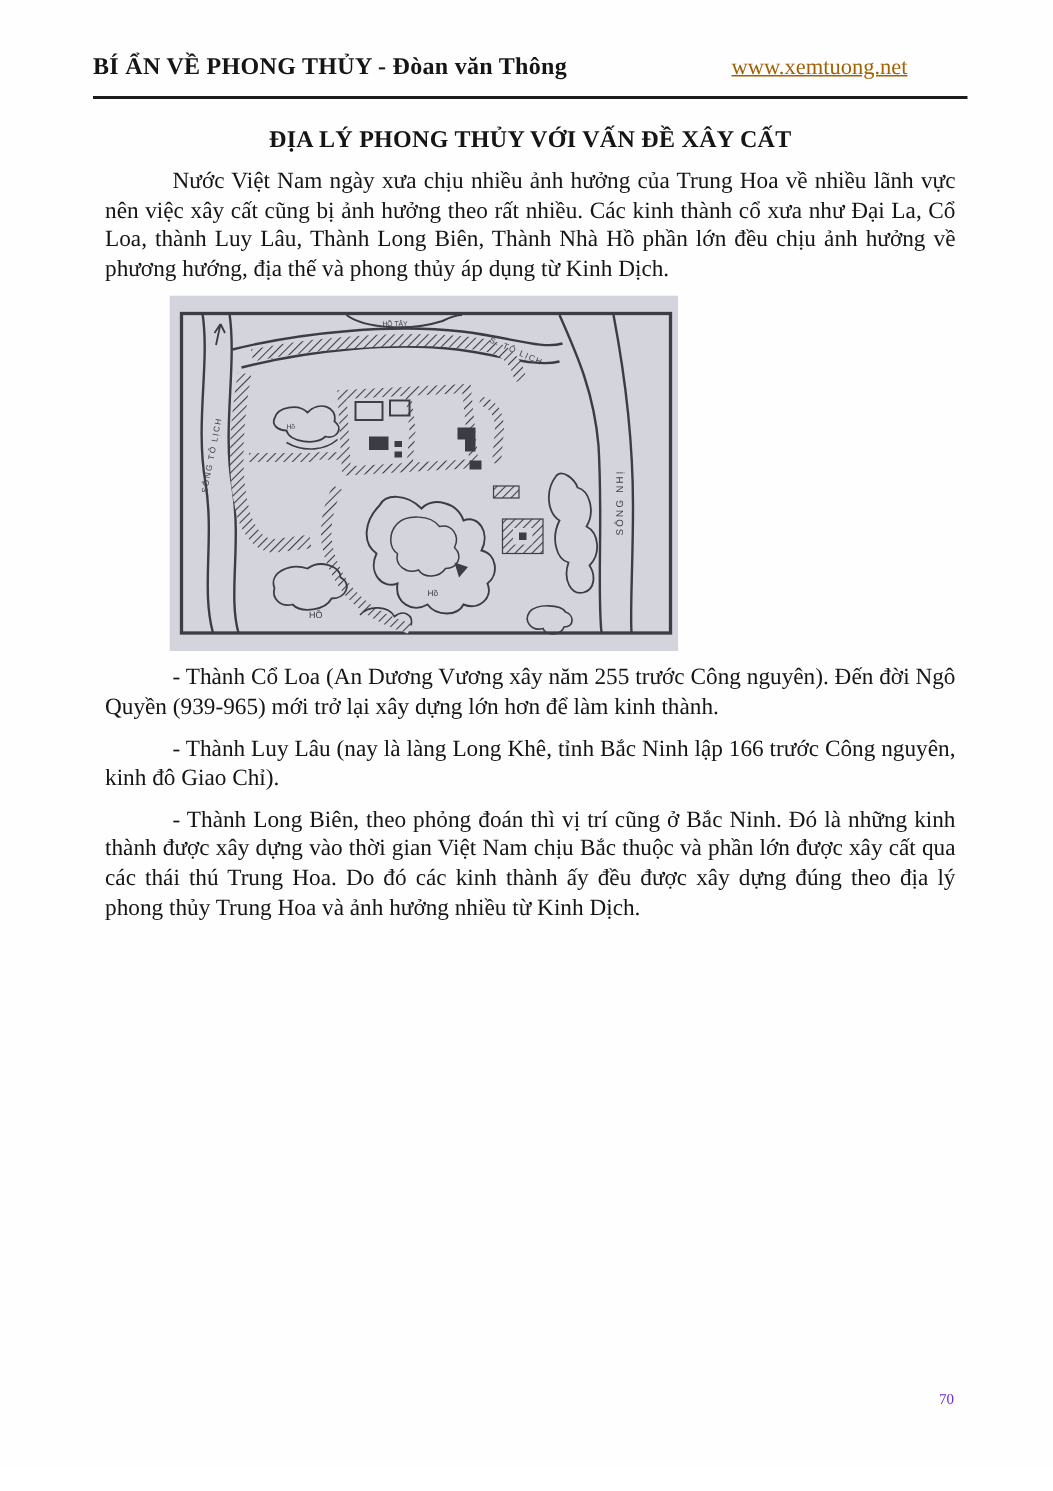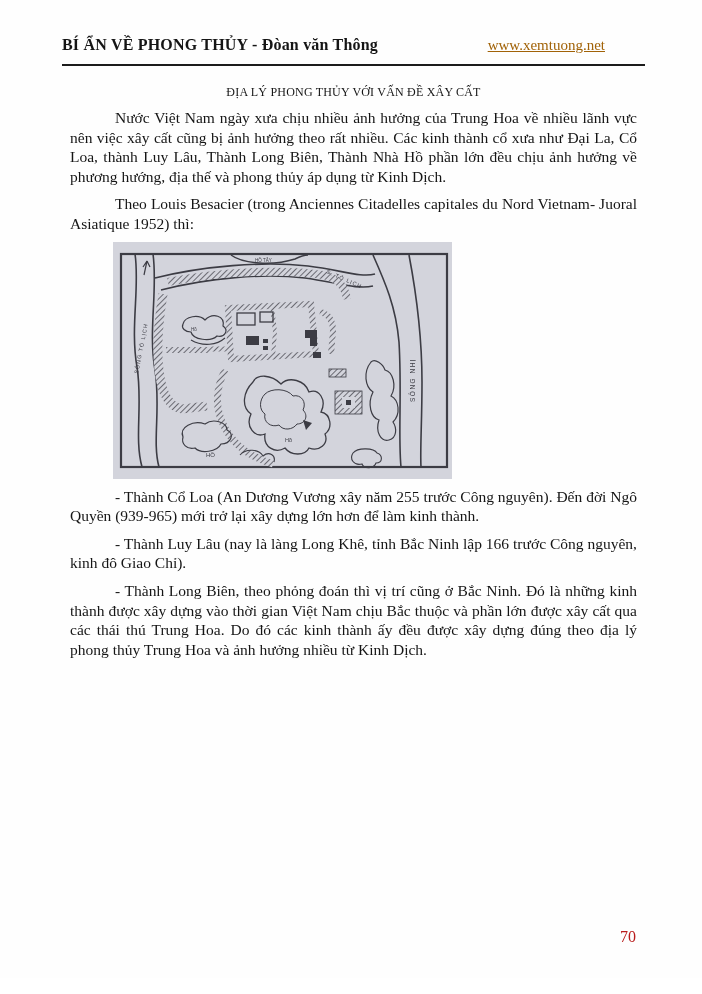--- a/index.html
+++ b/index.html
@@ -20,35 +20,35 @@
     border-bottom:2px solid #1c1c1c;
   }
   .doc-header .book-title{
     font-weight:bold;font-size:16px;letter-spacing:.2px;
   }
   .doc-header .site-link{
     font-size:15px;color:#a16207;text-decoration:underline;
     margin-right:40px;
   }
   .page-title{
-    text-align:center;font-weight:normal;font-size:12px;
+    text-align:center;font-weight:bold;font-size:16px;
     margin-top:19px;margin-bottom:2px;letter-spacing:.2px;
   }
   .body-text p{
     margin:8px;font-size:15.5px;line-height:19.6px;
     text-align:justify;text-indent:45px;
   }
   .map-figure{
     margin:3px 0 5px 51px;
     width:339px;height:237px;
     line-height:0;
   }
   .page-number{
     position:absolute;top:928px;right:66px;
-    font-size:16px;color:#b91c1c;
+    font-size:10px;color:#6d28d9;
   }
   svg text{
     font-family:"Liberation Sans","DejaVu Sans",sans-serif;
     fill:#3c3c44;
   }
 </style>
 </head>
 <body>
 
 <div class="page">
@@ -56,21 +56,20 @@
 
     <div class="doc-header">
       <span class="book-title">BÍ ẨN VỀ PHONG THỦY  - Đòan văn Thông</span>
       <a class="site-link" href="#">www.xemtuong.net</a>
     </div>
 
     <div class="page-title">ĐỊA LÝ PHONG THỦY VỚI VẤN ĐỀ XÂY CẤT</div>
 
     <div class="body-text">
       <p>Nước Việt Nam ngày xưa chịu nhiều ảnh hưởng của Trung Hoa về nhiều lãnh vực nên việc xây cất cũng bị ảnh hưởng theo rất nhiều. Các kinh thành cổ xưa như Đại La, Cổ Loa, thành Luy Lâu, Thành Long Biên, Thành Nhà Hồ phần lớn đều chịu ảnh hưởng về phương hướng, địa thế và phong thủy áp dụng từ Kinh Dịch.</p>
-      <p>Theo Louis Besacier (trong Anciennes Citadelles capitales du Nord Vietnam- Juoral Asiatique 1952) thì:</p>
     </div>
 
     <div class="map-figure">
       <svg viewBox="0 0 339 237" width="339" height="237">
         <defs>
           <pattern id="hatch" width="4" height="4" patternUnits="userSpaceOnUse" patternTransform="rotate(45)">
             <rect width="4" height="4" fill="#d3d4dc"></rect>
             <line x1="0" y1="0" x2="0" y2="4" stroke="#3c3c44" stroke-width="1.4"></line>
           </pattern>
         </defs>

